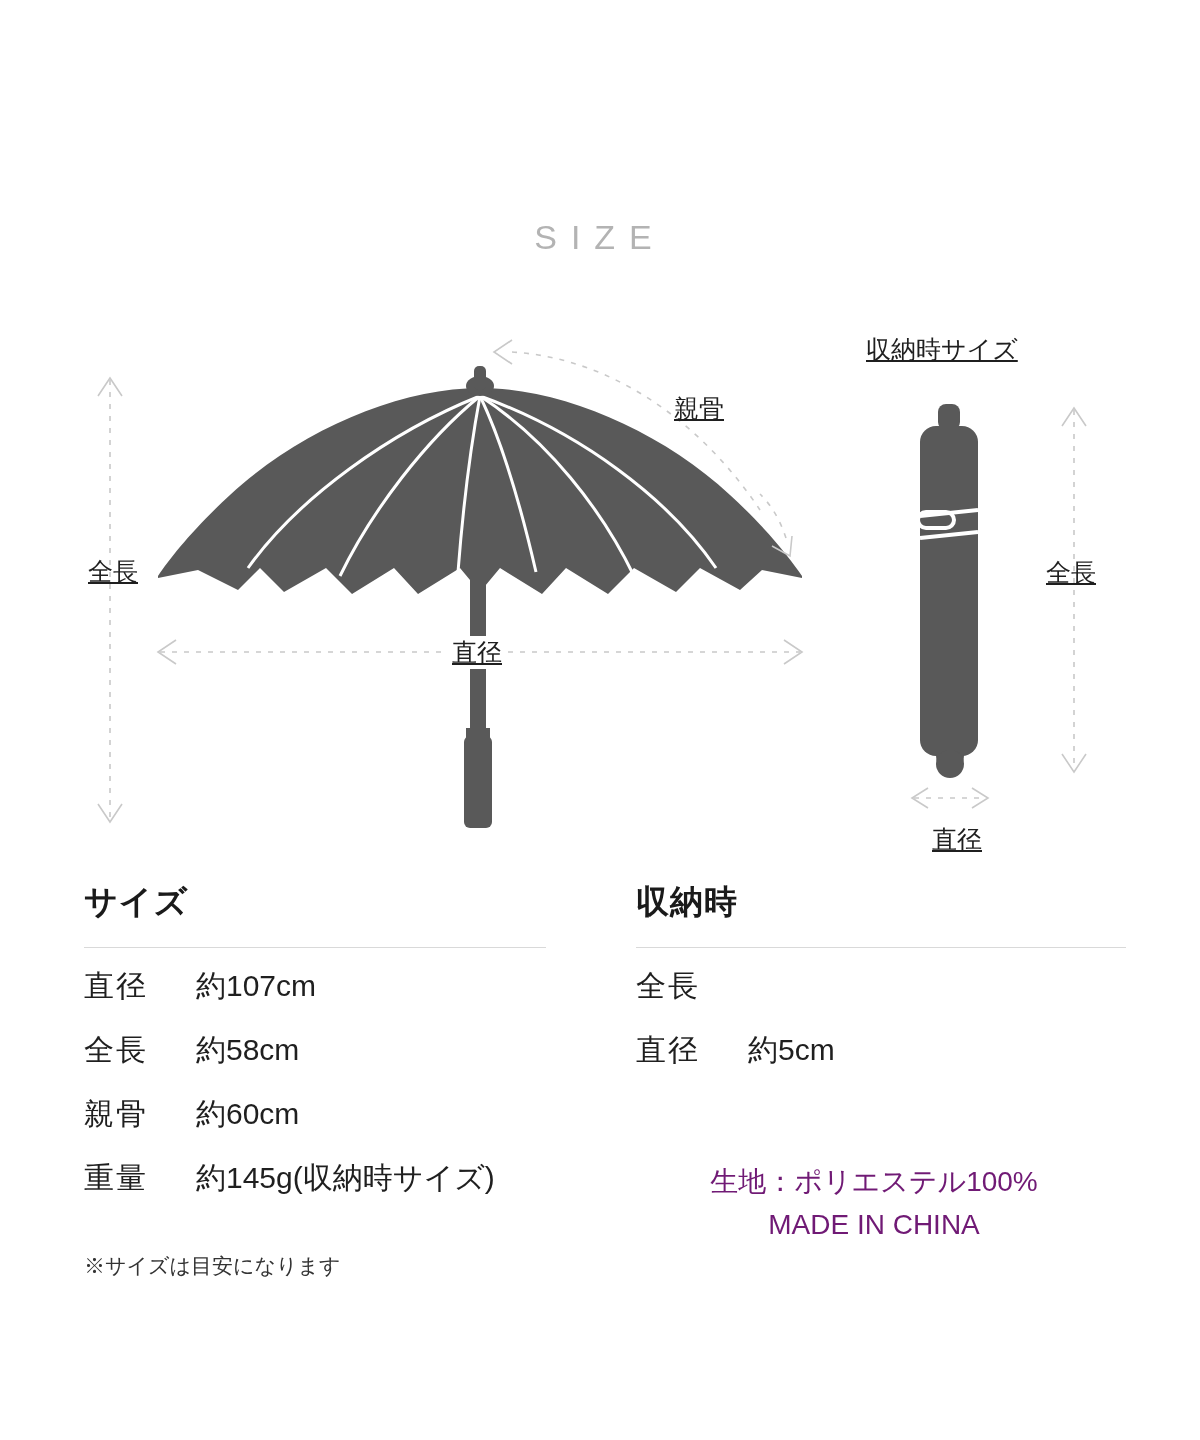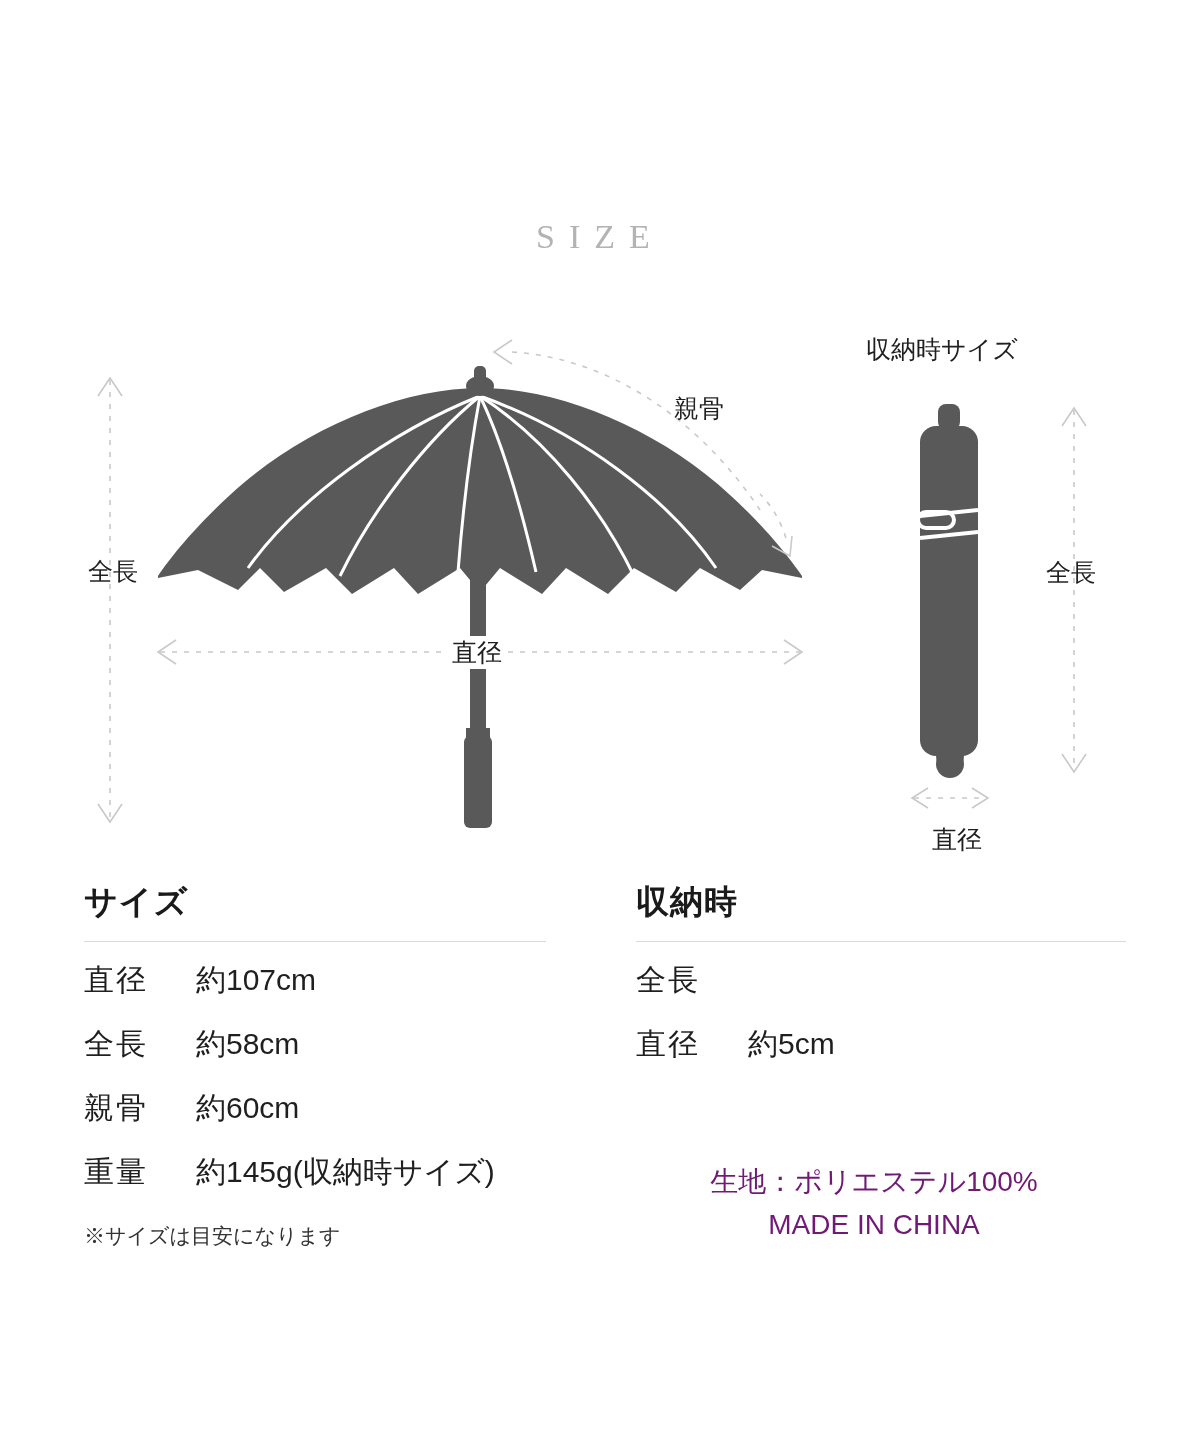--- a/index.html
+++ b/index.html
@@ -20,41 +20,41 @@
   .size-title {
     position: absolute;
     top: 218px;
     left: 0;
     width: 1200px;
     text-align: center;
     font-size: 34px;
     letter-spacing: 14px;
     color: #b3b3b3;
     font-weight: 400;
-    font-family: Liberation Serif, serif;
   }
 
   
   .diagram {
     position: absolute;
     top: 300px;
     left: 0;
     width: 1200px;
     height: 570px;
   }
 
   .diagram svg {
     display: block;
   }
 
   .lbl {
     position: absolute;
     font-size: 25px;
     color: #1f1f1f;
     white-space: nowrap;
+    text-decoration: underline;
   }
   .lbl-zenchou-left  { left: 88px;  top: 555px; }
   .lbl-chokkei-main  { left: 446px; top: 636px; background:#fff; padding:0 6px; }
   .lbl-oyabone       { left: 674px; top: 392px; }
   .lbl-shunou        { left: 868px; top: 333px; font-size: 25px; }
   .lbl-zenchou-right { left: 1046px;top: 556px; }
   .lbl-chokkei-sub   { left: 933px; top: 823px; }
 
   
   .spec-col {
@@ -62,21 +62,21 @@
     font-size: 0;
   }
   .spec-left  { left: 84px;  top: 880px; width: 462px; }
   .spec-right { left: 636px; top: 880px; width: 490px; }
 
   .spec-head {
     font-size: 33px;
     font-weight: bold;
     color: #1a1a1a;
     letter-spacing: 1px;
-    margin: 0 0 16px 0;
+    margin: 0 0 22px 0;
   }
   .spec-rule {
     height: 1px;
     background: #d9d9d9;
     width: 100%;
     margin-bottom: 6px;
   }
   .spec-row {
     display: flex;
     align-items: baseline;
@@ -88,21 +88,21 @@
     width: 112px;
     flex: none;
     letter-spacing: 2px;
   }
   .spec-val {
     flex: 1 1 auto;
   }
   .spec-note {
     font-size: 21px;
     color: #333333;
-    margin-top: 18px;
+    margin-top: 42px;
   }
 
   .material-block {
     position: absolute;
     left: 628px;
     top: 1160px;
     width: 492px;
     text-align: center;
     font-size: 28px;
     line-height: 1.55;

